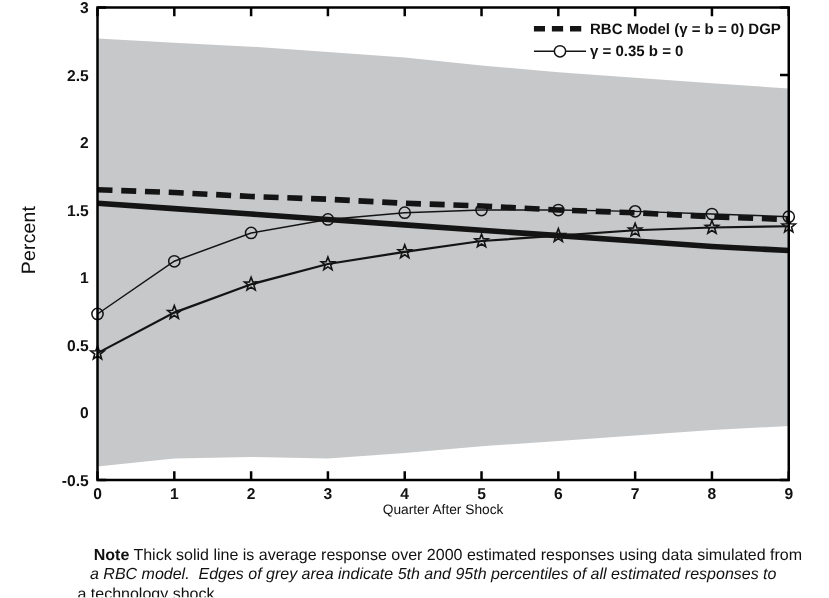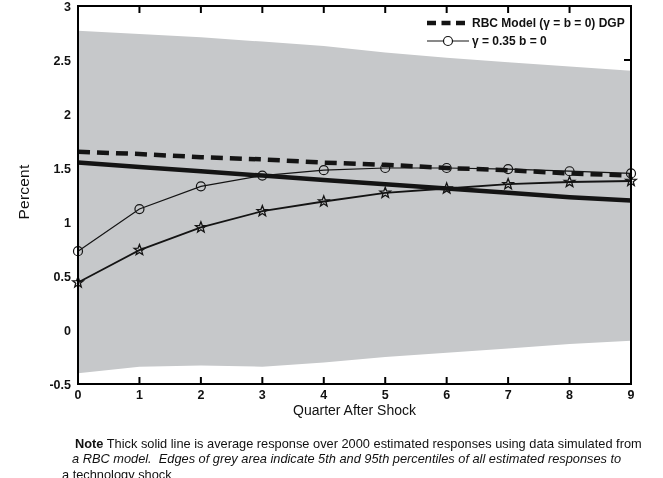--- a/index.html
+++ b/index.html
@@ -3,21 +3,21 @@
 <meta charset="utf-8">
 <style>
   html,body{margin:0;padding:0;background:#ffffff;}
   .fig{position:relative;width:663px;height:478px;background:#fff;
        font-family:"Liberation Sans",sans-serif;color:#111;overflow:hidden;}
   svg.chart{position:absolute;left:0;top:0;}
   .ax{stroke:#000;stroke-width:2;fill:none;}
   .tick{font-family:"Liberation Sans",sans-serif;font-size:12.5px;font-weight:700;fill:#111;}
   .ylabel{position:absolute;left:24px;top:192px;transform:translate(-50%,-50%) rotate(-90deg);
           font-size:15.5px;letter-spacing:.2px;white-space:nowrap;}
-  .xlabel{position:absolute;left:78px;top:402px;width:553px;text-align:center;font-size:14px;}
+  .xlabel{position:absolute;left:78px;top:402px;width:553px;text-align:center;font-size:11px;}
   .legend{position:absolute;left:427px;top:11px;}
   .legend-row{display:flex;align-items:flex-end;height:18.5px;}
   .legend-row svg{flex:0 0 auto;margin-right:3px;display:block;}
   .legend-label{font-size:12px;font-weight:700;white-space:nowrap;}
   .note{position:absolute;left:62px;top:423px;width:600px;font-size:12.8px;line-height:15.5px;}
   .note .l{display:block;}
   .note .i1{padding-left:13px;}
   .note .i2{padding-left:10px;font-style:italic;}
 </style>
 </head>

